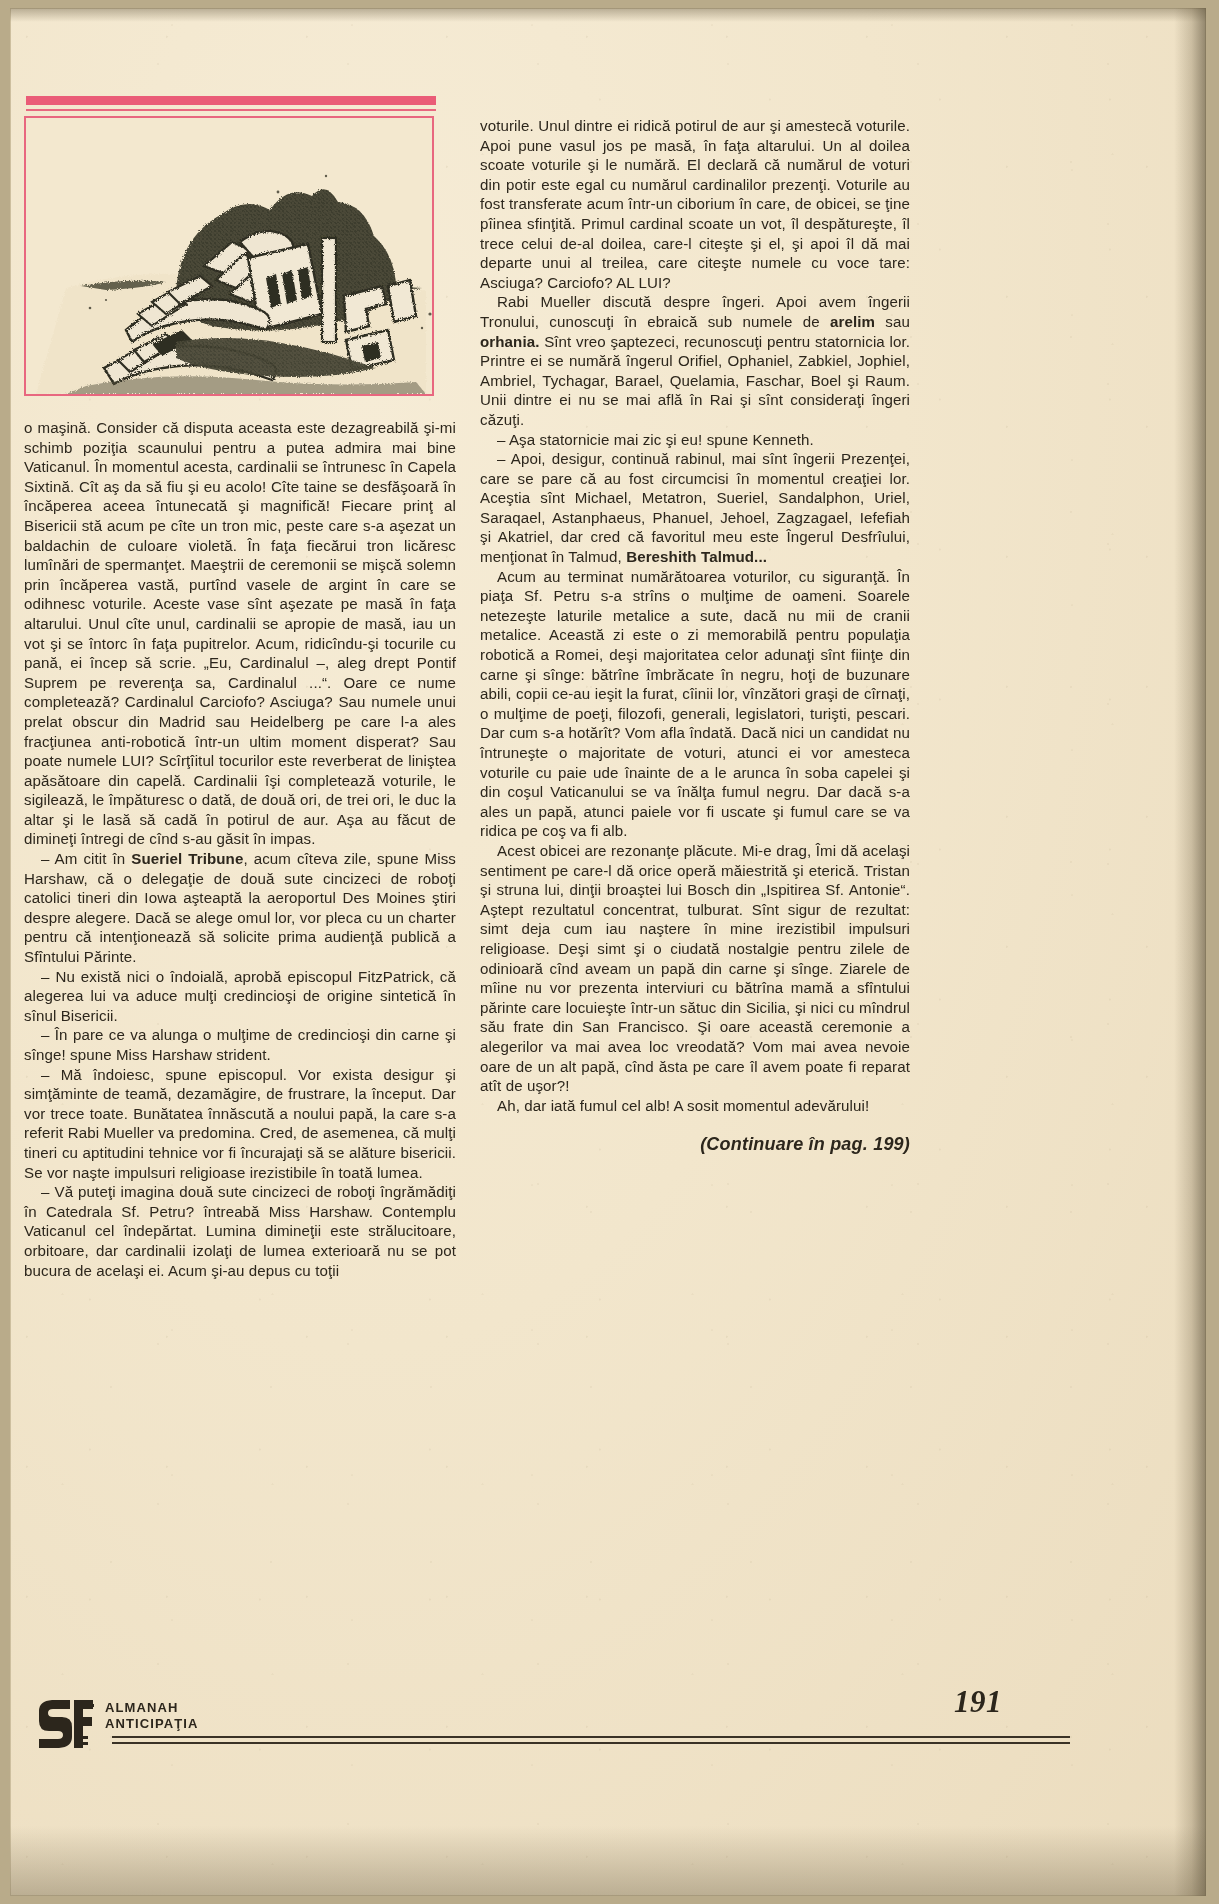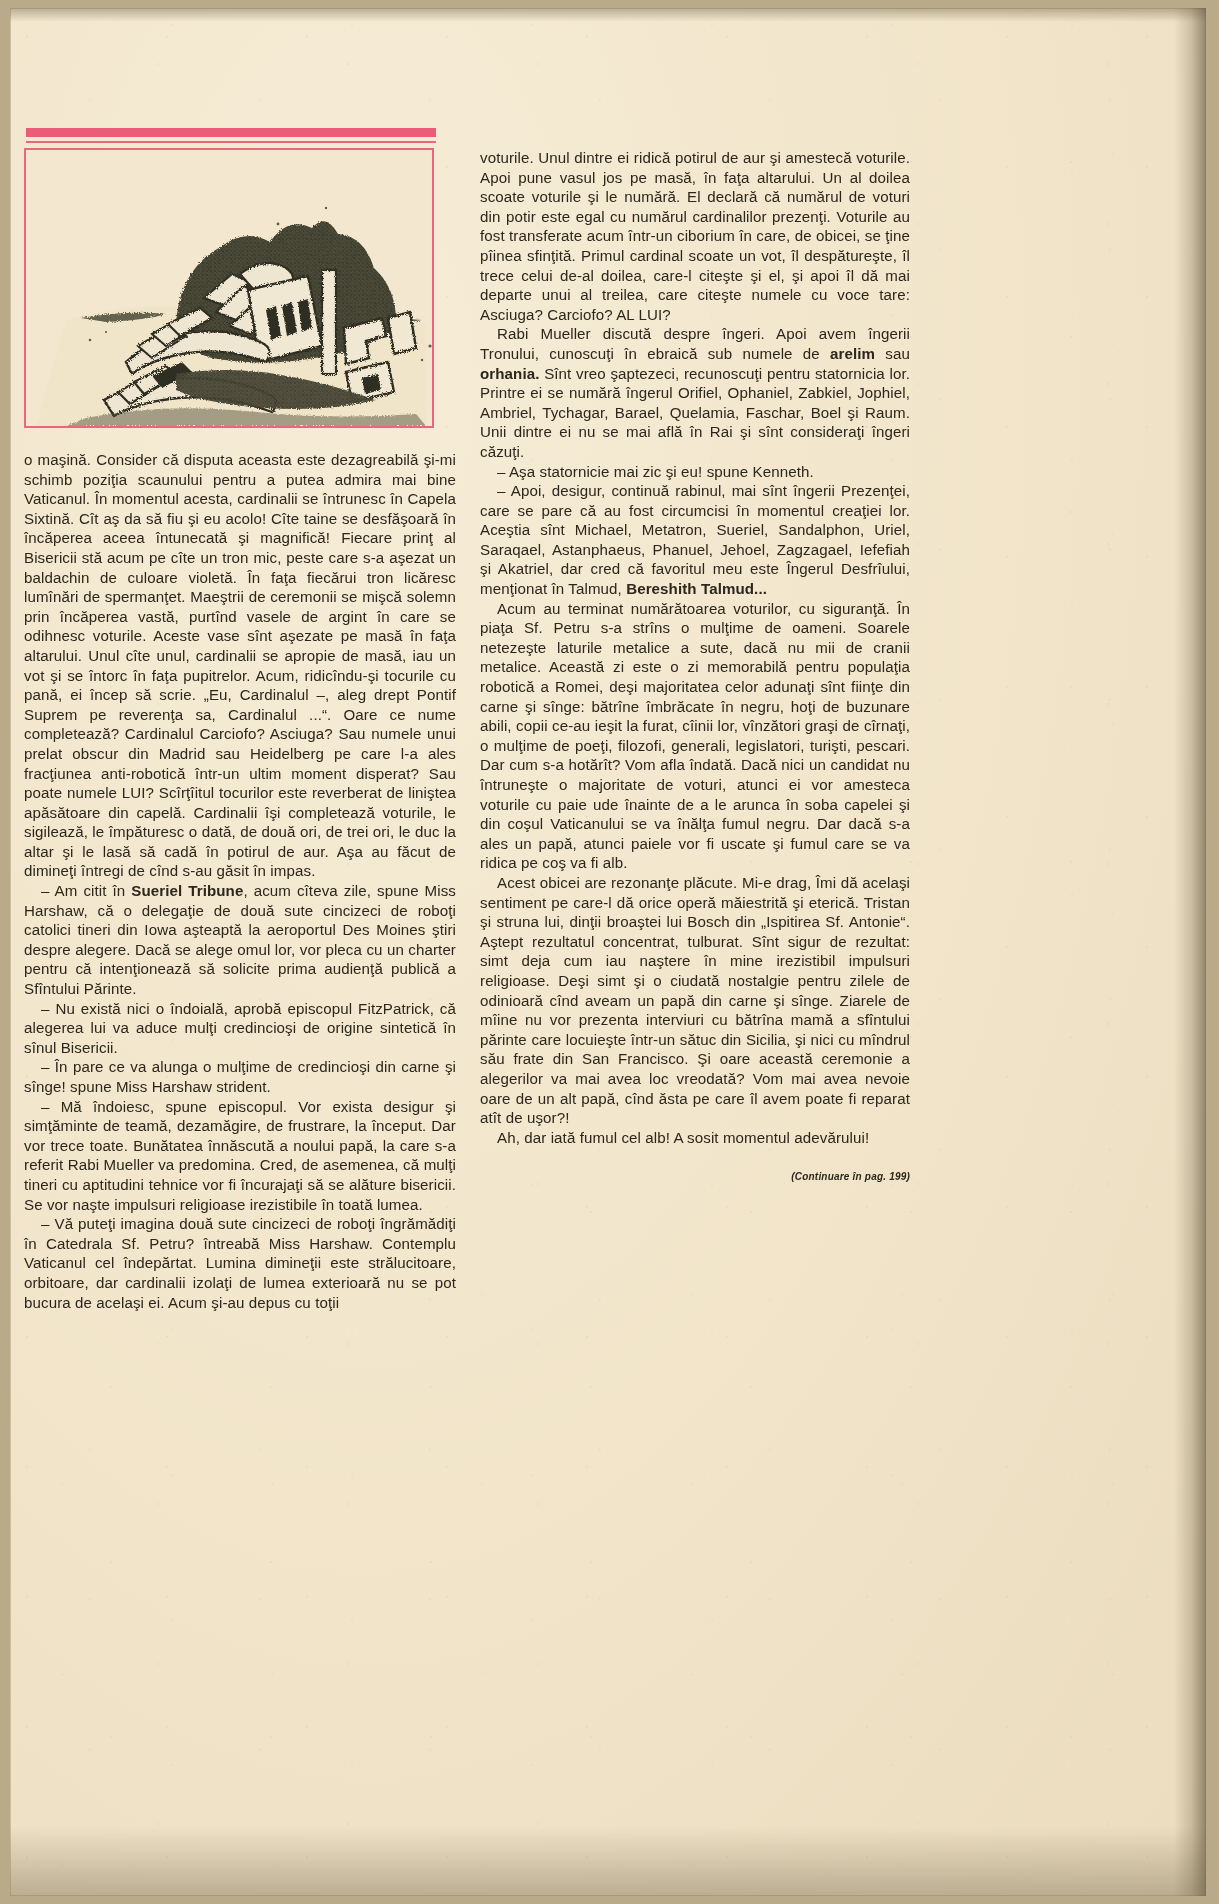--- a/index.html
+++ b/index.html
@@ -56,21 +56,21 @@
     position:absolute;
     left:14px;top:108px;
     width:1070px;
   }
 
   .columns{
     display:flex;
     gap:24px;
     align-items:flex-start;
   }
-  .col{width:432px;margin-top:32px;}
+  .col{width:432px;}
   .col.right{width:430px;}
 
   
   .illus-frame{
     width:410px;height:280px;
     border:2.5px solid #e8677f;
     box-sizing:border-box;
     position:relative;
     margin:0 0 22px 0;
     background:#f3e8cf;
@@ -99,21 +99,21 @@
     letter-spacing:.1px;
     -webkit-font-smoothing:none;
   }
   .tcol p{margin:0;}
   .tcol p.ind{text-indent:17px;}
   .tcol b{font-weight:bold;}
   .cont-note{
     text-align:right;
     font-style:italic;
     font-weight:bold;
-    font-size:10px;
+    font-size:18px;
     margin-top:20px;
     letter-spacing:.2px;
     color:#2c261c;
   }
 
   
   .footer{
     position:absolute;
     left:14px;
     top:1672px;
@@ -275,13 +275,36 @@
           <p class="ind"><span>Acest obicei are rezonanţe plăcute. Mi-e drag, Îmi dă acelaşi sentiment pe care-l dă orice operă măiestrită şi eterică. Tristan şi struna lui, dinţii broaştei lui Bosch din „Ispitirea Sf. Antonie“. Aştept rezultatul concentrat, tulburat. Sînt sigur de rezultat: simt deja cum iau naştere în mine irezistibil impulsuri religioase. Deşi simt şi o ciudată nostalgie pentru zilele de odinioară cînd aveam un papă din carne şi sînge. Ziarele de mîine nu vor prezenta interviuri cu bătrîna mamă a sfîntului părinte care locuieşte într-un sătuc din Sicilia, şi nici cu mîndrul său frate din San Francisco. Şi oare această ceremonie a alegerilor va mai avea loc vreodată? Vom mai avea nevoie oare de un alt papă, cînd ăsta pe care îl avem poate fi reparat atît de uşor?!</span></p>
           <p class="ind"><span>Ah, dar iată fumul cel alb! A sosit momentul adevărului!</span></p>
 
           <div class="cont-note">(Continuare în pag. 199)</div>
         </div>
       </div>
 
     </div>
   </div>
 
+  <div class="footer">
+    <div class="logo-wrap">
+      <div class="logo-mark">
+        <svg width="58" height="52" viewBox="0 0 58 52" xmlns="http://www.w3.org/2000/svg">
+          <g fill="#2c261c">
+            <path d="M3 13 Q3 3 16 2 L34 2 L34 11 L17 11 Q12 11 12 15 Q12 19 17 19 L26 19 Q36 19 36 29 L36 39 Q36 49 23 50 L3 50 L3 41 L22 41 Q27 41 27 37 Q27 33 22 33 L13 33 Q3 33 3 23 Z"></path>
+            <path d="M38 2 L57 2 L57 11 L47 11 L47 19 L56 19 L56 28 L47 28 L47 50 L38 50 Z"></path>
+            <rect x="38" y="6" width="20" height="3"></rect>
+            <rect x="38" y="22" width="18" height="3"></rect>
+            <rect x="38" y="38" width="14" height="3"></rect>
+            <rect x="38" y="44" width="14" height="3"></rect>
+          </g>
+        </svg>
+      </div>
+      <div class="logo-text">
+        <div>ALMANAH</div>
+        <div>ANTICIPAŢIA</div>
+      </div>
+    </div>
+    <div class="footer-rule-left"></div>
+    <div class="footer-rule-left2"></div>
+    <div class="page-num">191</div>
+  </div>
 </div>
 
 </body></html>

